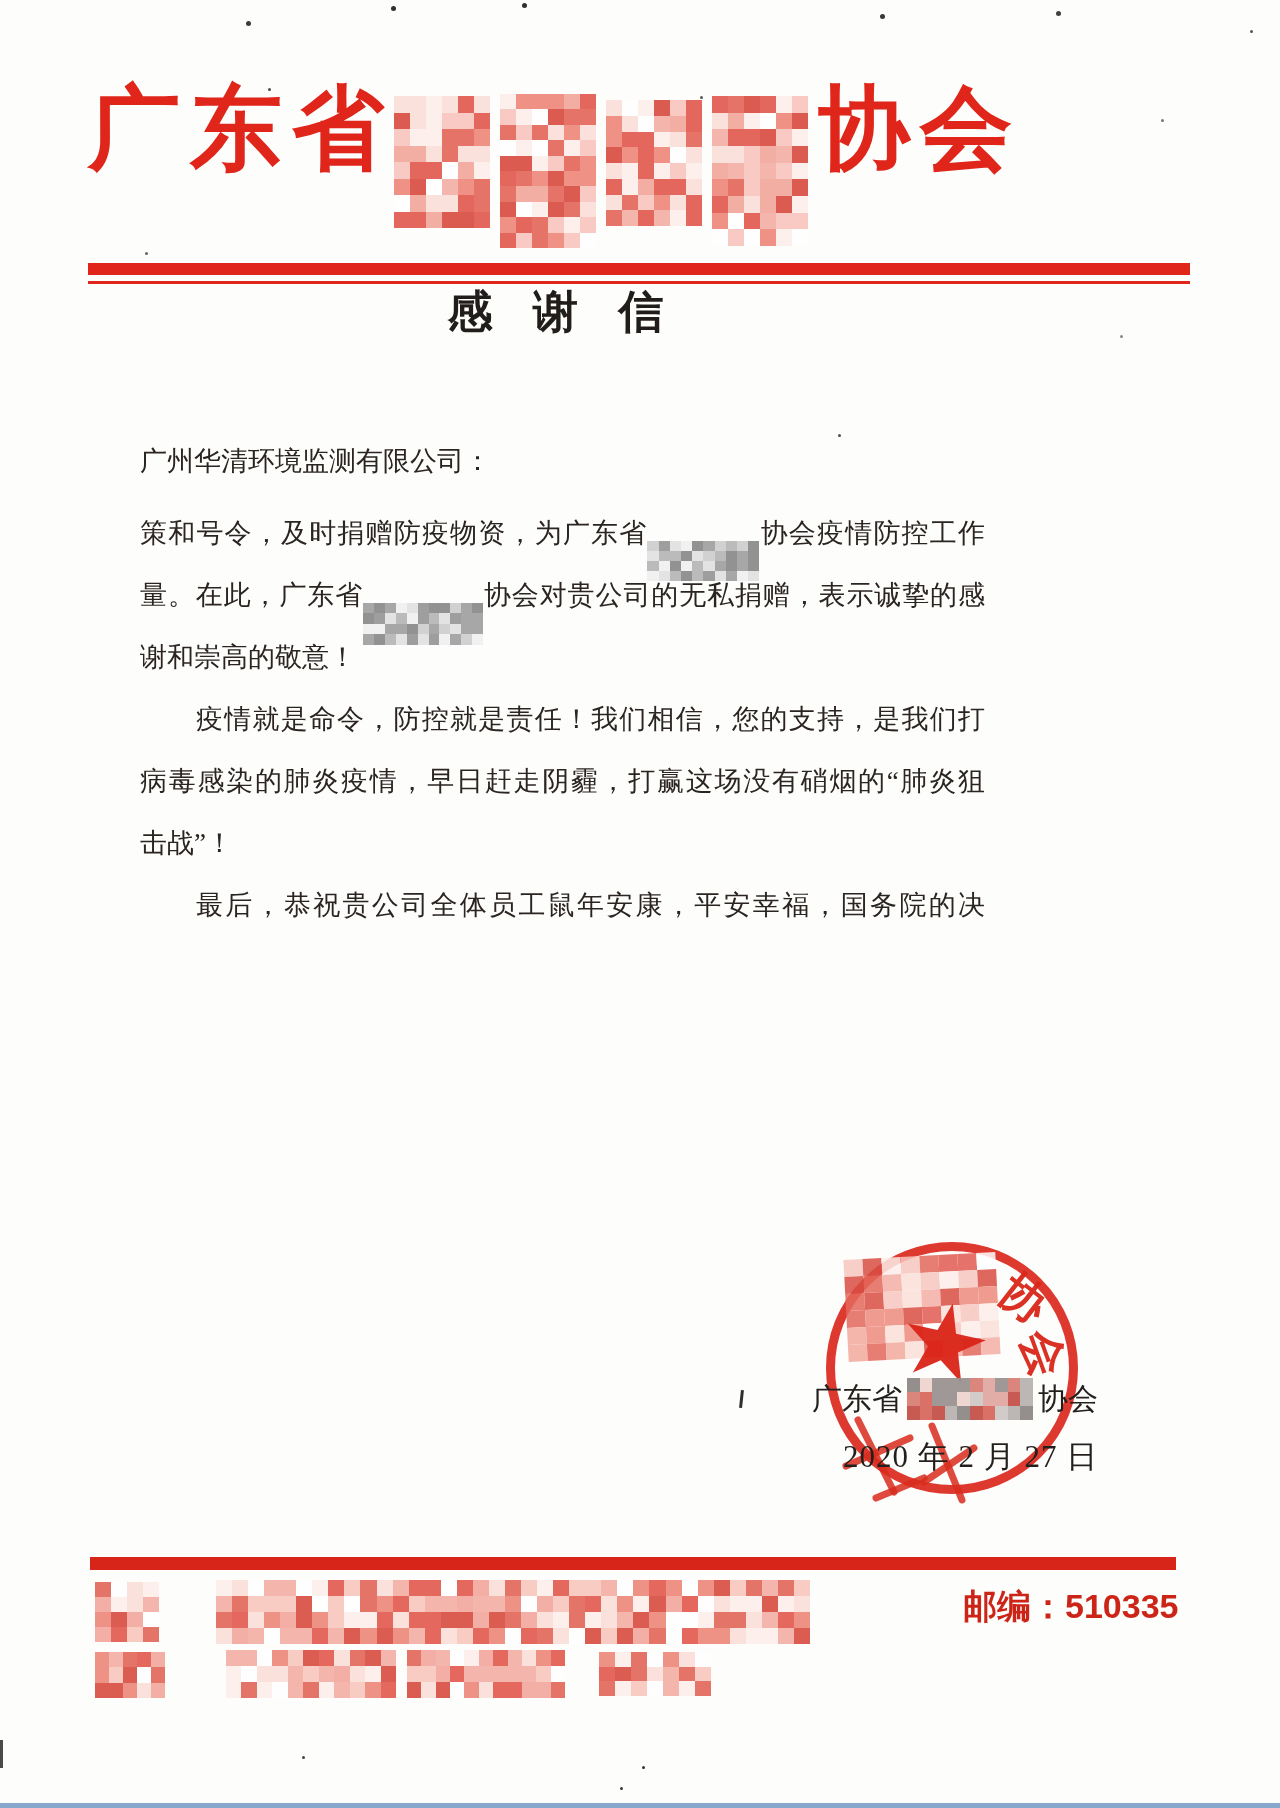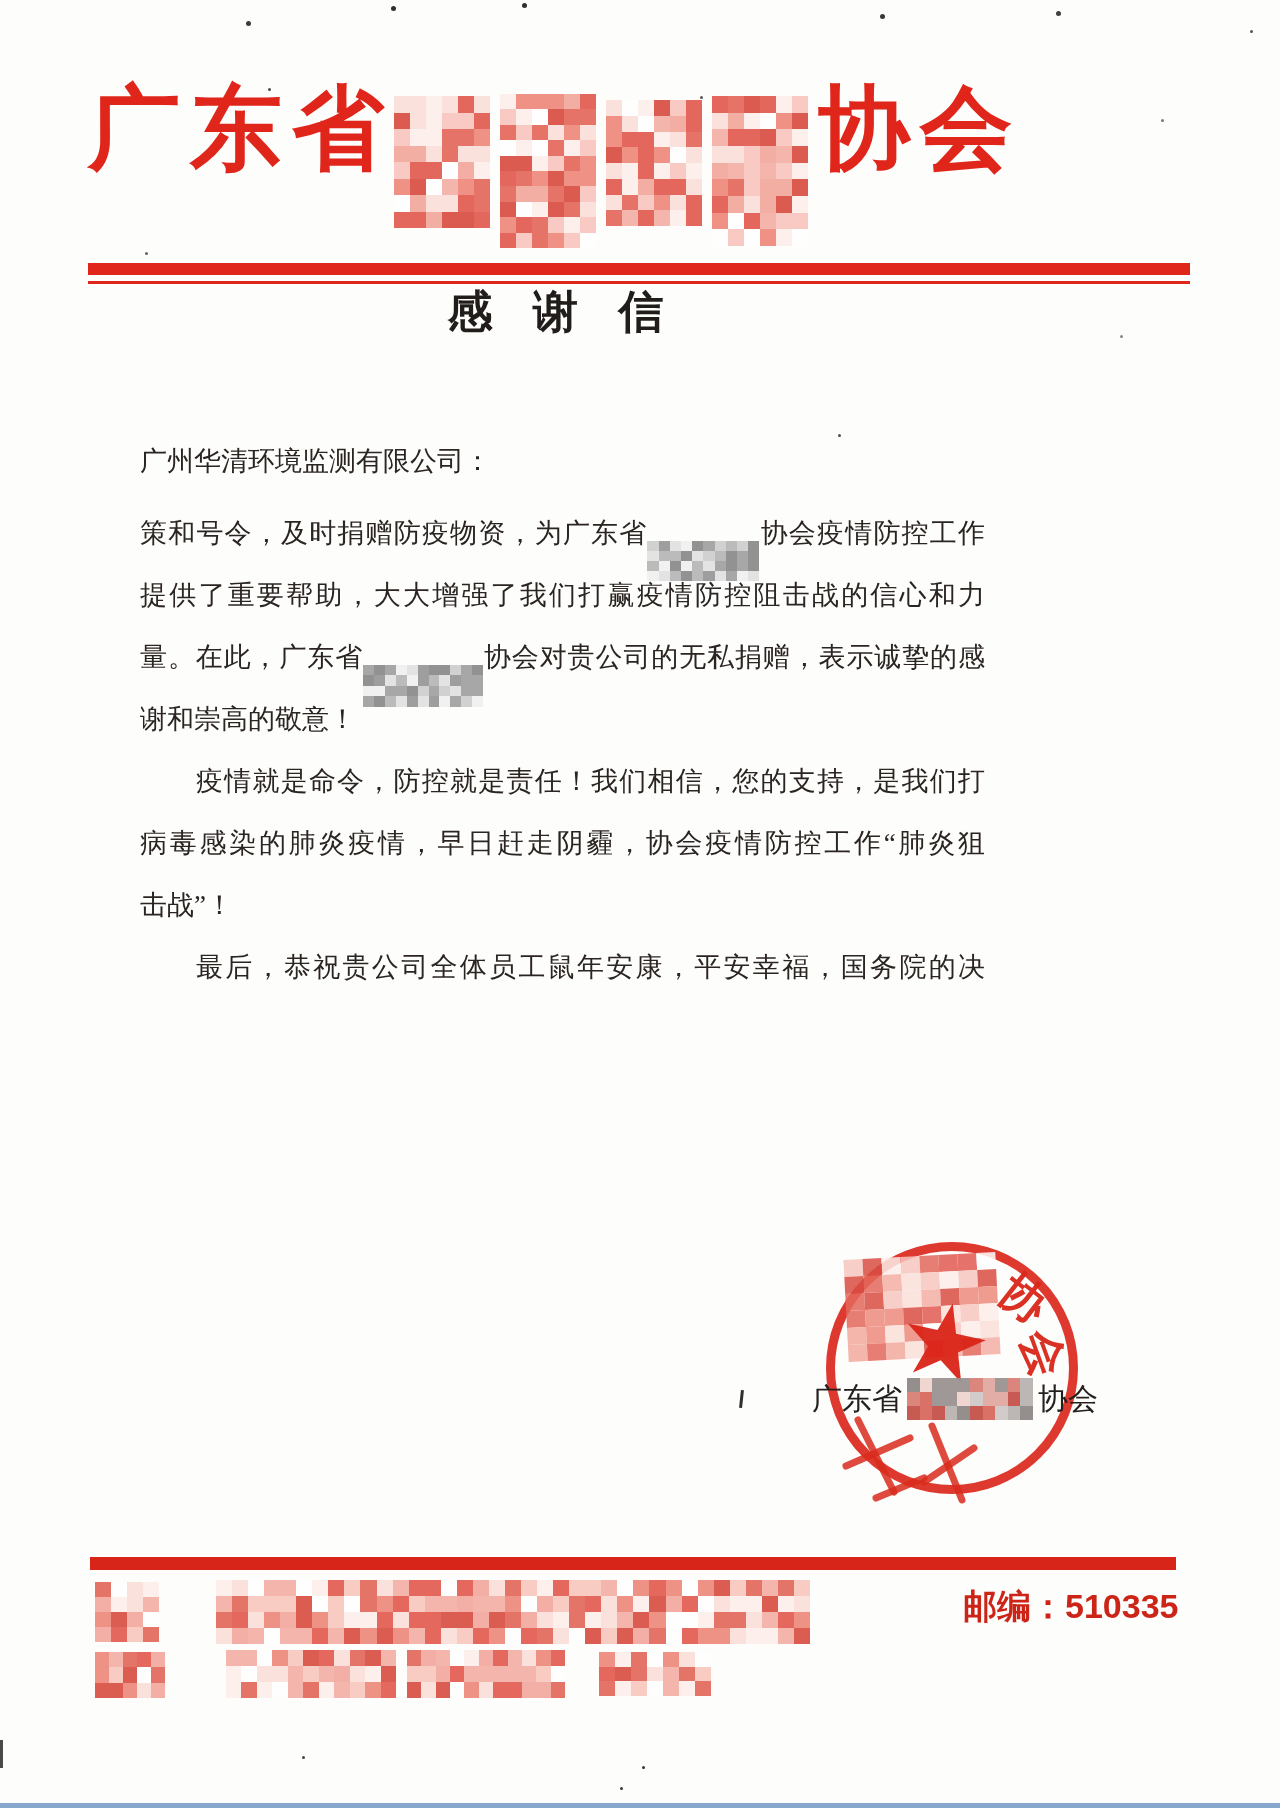--- a/index.html
+++ b/index.html
@@ -366,21 +366,20 @@
           <div style="background: rgb(226, 226, 226);"></div>
           <div style="background: rgb(184, 184, 184);"></div>
           <div style="background: rgb(141, 141, 141);"></div>
           <div style="background: rgb(184, 184, 184);"></div>
           <div style="background: rgb(153, 153, 153);"></div>
           <div style="background: rgb(226, 226, 226);"></div>
           <div style="background: rgb(163, 163, 163);"></div>
           <div style="background: rgb(241, 241, 241);"></div>
           <div style="background: rgb(226, 226, 226);"></div>
         </span><span>协会疫情防控工作</span></div>
-    <div class="line">提供了重要帮助，大大增强了我们打赢疫情防控阻击战的信心和力</div>
     <div class="line"><span>量。在此，广东省</span><span class="mosaic inline inline-redact" style="width: 120px; height: 42px; grid-template-columns: repeat(11, 1fr);">
           <div style="background: rgb(163, 163, 163);"></div>
           <div style="background: rgb(141, 141, 141);"></div>
           <div style="background: rgb(163, 163, 163);"></div>
           <div style="background: rgb(241, 241, 241);"></div>
           <div style="background: rgb(226, 226, 226);"></div>
           <div style="background: rgb(153, 153, 153);"></div>
           <div style="background: rgb(141, 141, 141);"></div>
           <div style="background: rgb(141, 141, 141);"></div>
           <div style="background: rgb(207, 207, 207);"></div>
@@ -416,21 +415,21 @@
           <div style="background: rgb(226, 226, 226);"></div>
           <div style="background: rgb(153, 153, 153);"></div>
           <div style="background: rgb(241, 241, 241);"></div>
           <div style="background: rgb(163, 163, 163);"></div>
           <div style="background: rgb(207, 207, 207);"></div>
           <div style="background: rgb(241, 241, 241);"></div>
         </span><span>协会对贵公司的无私捐赠，表示诚挚的感</span></div>
     <div class="line end">谢和崇高的敬意！</div>
 
     <div class="line indent">疫情就是命令，防控就是责任！我们相信，您的支持，是我们打</div>
-    <div class="line">病毒感染的肺炎疫情，早日赶走阴霾，协会疫情防控工作“肺炎狙</div>
+    <div class="line">病毒感染的肺炎疫情，早日赶走阴霾，打赢这场没有硝烟的“肺炎狙</div>
     <div class="line end">击战”！</div>
 
     <div class="line indent">最后，恭祝贵公司全体员工鼠年安康，平安幸福，国务院的决</div>
   </div>
 
   <div class="seal-ring"></div>
   <div class="seal-redact mosaic" style="grid-template-columns: repeat(8, 1fr);">
       <div style="background: rgb(248, 199, 191);"></div>
       <div style="background: rgb(217, 79, 67);"></div>
       <div style="background: rgb(253, 238, 234);"></div>
@@ -523,20 +522,21 @@
         <div style="background: rgb(185, 179, 177);"></div>
         <div style="background: rgb(143, 138, 136);"></div>
         <div style="background: rgb(197, 82, 74);"></div>
         <div style="background: rgb(217, 106, 94);"></div>
         <div style="background: rgb(207, 201, 199);"></div>
         <div style="background: rgb(185, 179, 177);"></div>
         <div style="background: rgb(143, 138, 136);"></div>
       </span>
     <span>协会</span>
   </div>
+  <div class="date-line">2020 年 2 月 27 日</div>
 
   <div class="footer-bar"></div>
   <div class="addr-seg mosaic" style="left: 95px; top: 1582px; width: 64px; height: 60px; grid-template-columns: repeat(4, 1fr);">
       <div style="background: rgb(228, 105, 92);"></div>
       <div style="background: rgb(255, 255, 255);"></div>
       <div style="background: rgb(251, 223, 217);"></div>
       <div style="background: rgb(253, 238, 234);"></div>
       <div style="background: rgb(243, 169, 158);"></div>
       <div style="background: rgb(253, 238, 234);"></div>
       <div style="background: rgb(251, 223, 217);"></div>

